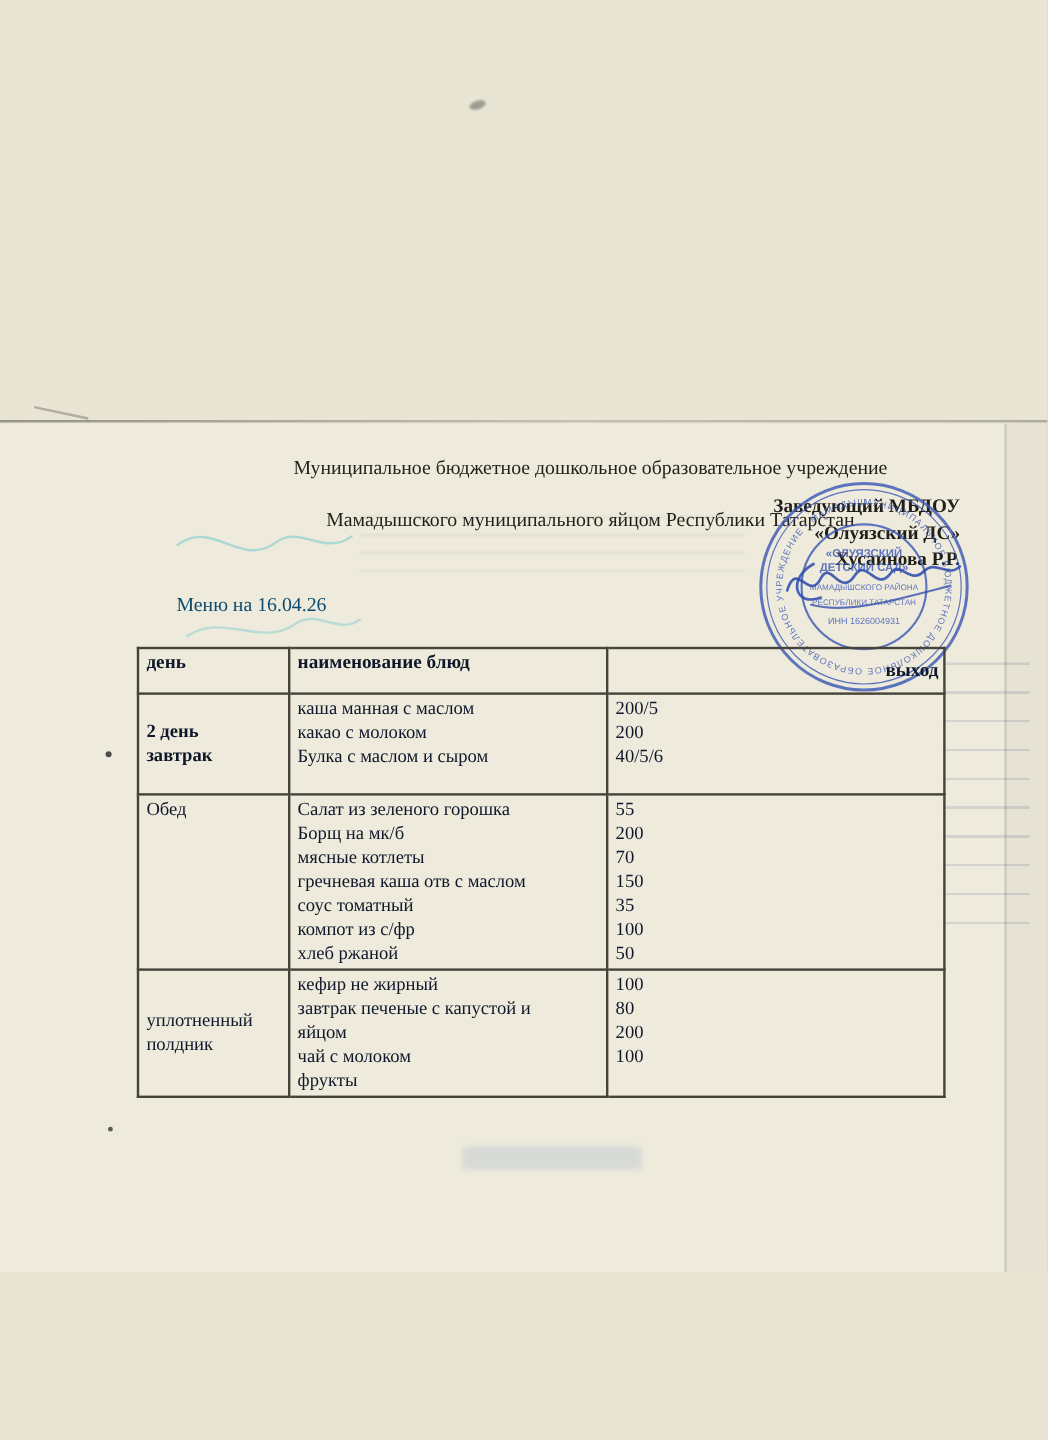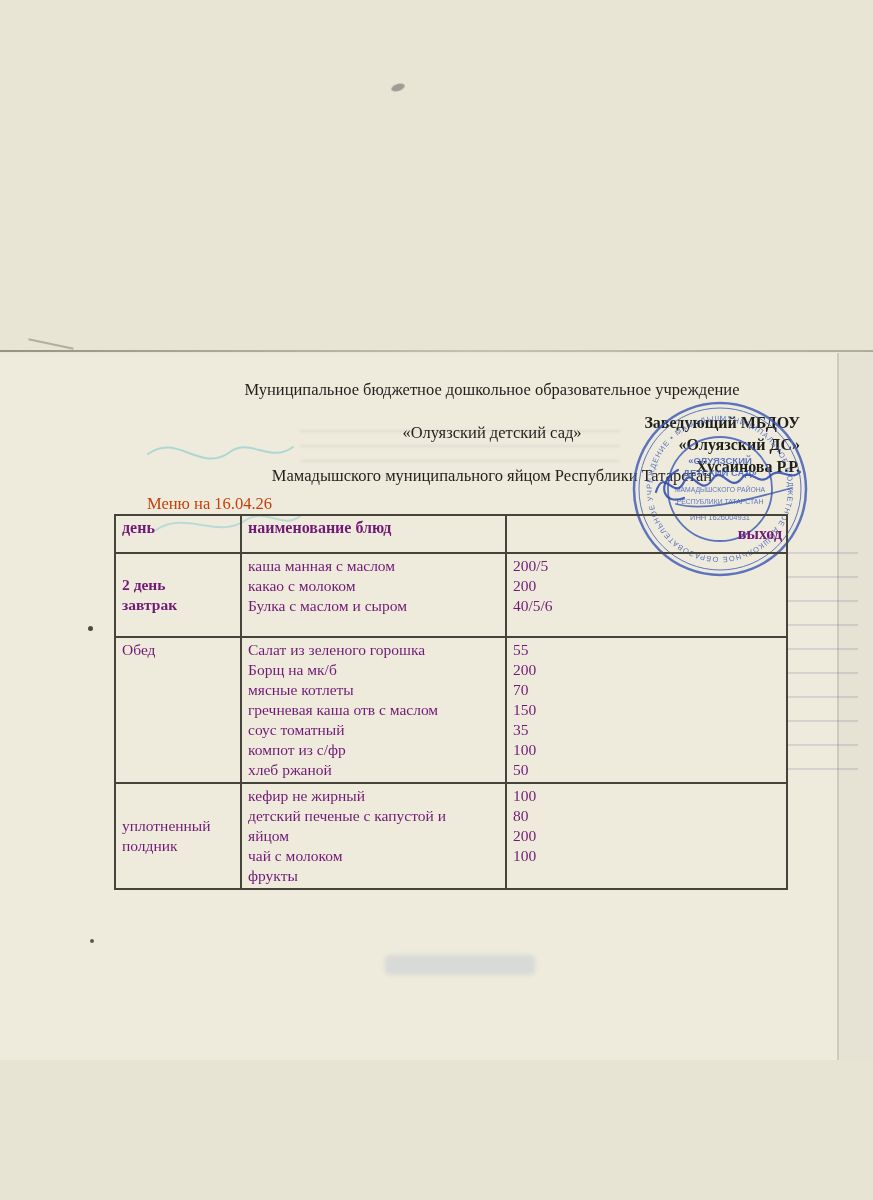--- a/index.html
+++ b/index.html
@@ -33,31 +33,31 @@
   .speck1{position:absolute;left:88px;top:626px;width:5px;height:5px;background:#4d4b45;border-radius:50%;}
   .speck2{position:absolute;left:90px;top:939px;width:4px;height:4px;background:#5c594f;border-radius:50%;}
   .smudge-top{position:absolute;left:391px;top:84px;width:14px;height:7px;background:rgba(98,96,92,.55);
     border-radius:50%;transform:rotate(-18deg);filter:blur(.7px);}
 
   
   .doc-header{position:absolute;left:192px;top:357px;width:600px;text-align:center;
     font-size:16.5px;line-height:21.5px;color:#201f1a;white-space:pre-line;}
   .approval{position:absolute;left:560px;top:412px;width:240px;text-align:right;
     font-size:16px;line-height:22px;font-weight:bold;color:#1f1e19;}
-  .menu-title{position:absolute;left:147px;top:494px;font-size:16.5px;color:#c2410c;}
+  .menu-title{position:absolute;left:147px;top:494px;font-size:16.5px;color:#0c4a6e;}
 
   
   .stamp{position:absolute;left:627px;top:396px;width:186px;height:186px;color:#3a57b5;opacity:.8;}
   .stamp text{font-family:"Liberation Sans","DejaVu Sans",sans-serif;}
   .signature{position:absolute;left:648px;top:452px;width:160px;height:66px;}
 
   
-  table.menu-table{position:absolute;left:114px;top:514px;width:672px;
+  table.menu-table{position:absolute;left:114px;top:539px;width:672px;
     border-collapse:collapse;table-layout:fixed;
-    font-size:15.5px;line-height:20px;color:#701a75;padding-left:31px;}
+    font-size:15.5px;line-height:20px;color:#0f172a;padding-left:31px;}
   .menu-table col.c1{width:126px}.menu-table col.c2{width:265px}.menu-table col.c3{width:281px}
   .menu-table th,.menu-table td{
     border:2px solid #46433b;padding:2px 4px 2px 6px;
     vertical-align:top;text-align:left;white-space:pre-line;font-weight:normal;overflow:hidden;}
   .menu-table th{font-weight:bold;height:26px;font-size:16px;}
   .menu-table th.low{padding-top:8px;text-align:right;}
   tr.r1{height:84px}tr.r2{height:30px}tr.r3{height:142px}tr.r4{height:104px}
   td.mid{vertical-align:middle;}
   td.bold{font-weight:bold;}
 </style>
@@ -78,21 +78,20 @@
   <svg class="cyan-marks" viewBox="0 0 170 150">
     <path d="M10,32 C40,10 62,52 92,30 C112,15 132,42 155,25" fill="none" stroke="rgba(0,165,195,.28)" stroke-width="2" stroke-linecap="round"></path>
     <path d="M18,108 C48,88 80,118 108,98 C126,85 146,108 162,94" fill="none" stroke="rgba(0,165,195,.22)" stroke-width="2" stroke-linecap="round"></path>
   </svg>
   <div class="speck1"></div>
   <div class="speck2"></div>
   <div class="smudge-top"></div>
 
   <div class="doc-header">
     <div>Муниципальное бюджетное дошкольное образовательное  учреждение</div>
-    <div>«Олуязский детский сад»</div>
     <div>Мамадышского муниципального яйцом Республики Татарстан</div>
   </div>
 
   <div class="approval">
     <div>Заведующий МБДОУ</div>
     <div>«Олуязский ДС»</div>
     <div>Хусаинова Р.Р.</div>
   </div>
 
   <svg class="stamp" viewBox="0 0 186 186">
@@ -156,21 +155,21 @@
 70
 150
 35
 100
 50</td>
     </tr>
     <tr class="r4">
       <td class="mid">уплотненный
 полдник</td>
       <td>кефир не жирный
-детский печеные с капустой и
+завтрак печеные с капустой и
 яйцом
 чай с молоком
 фрукты</td>
       <td>100
 80
 200
 100</td>
     </tr>
   </tbody>
     </table>

